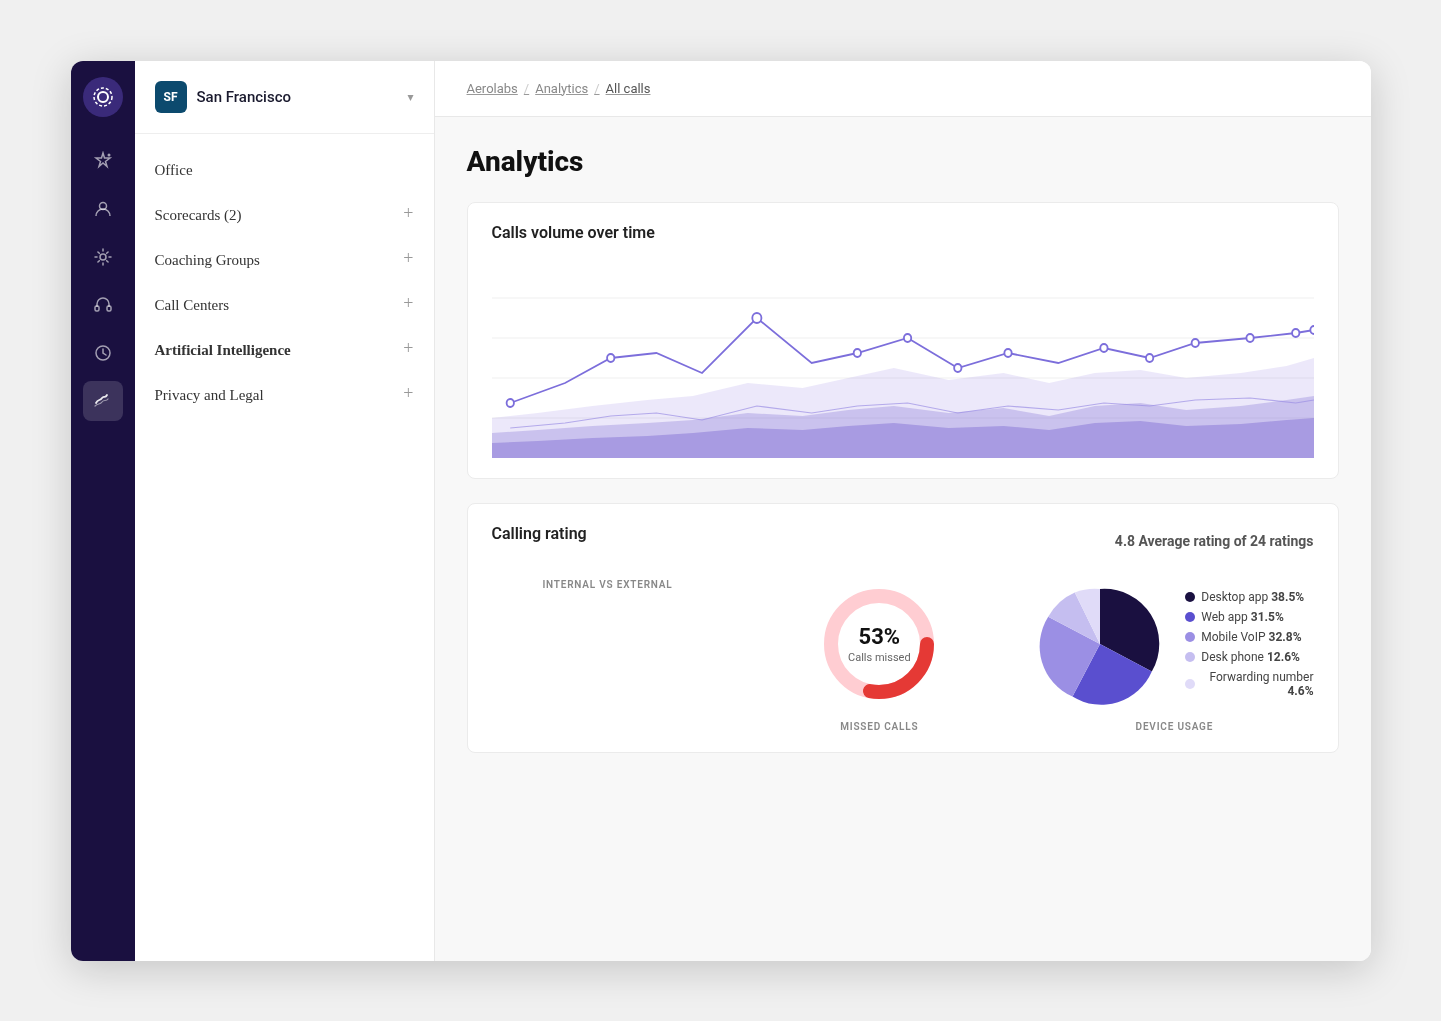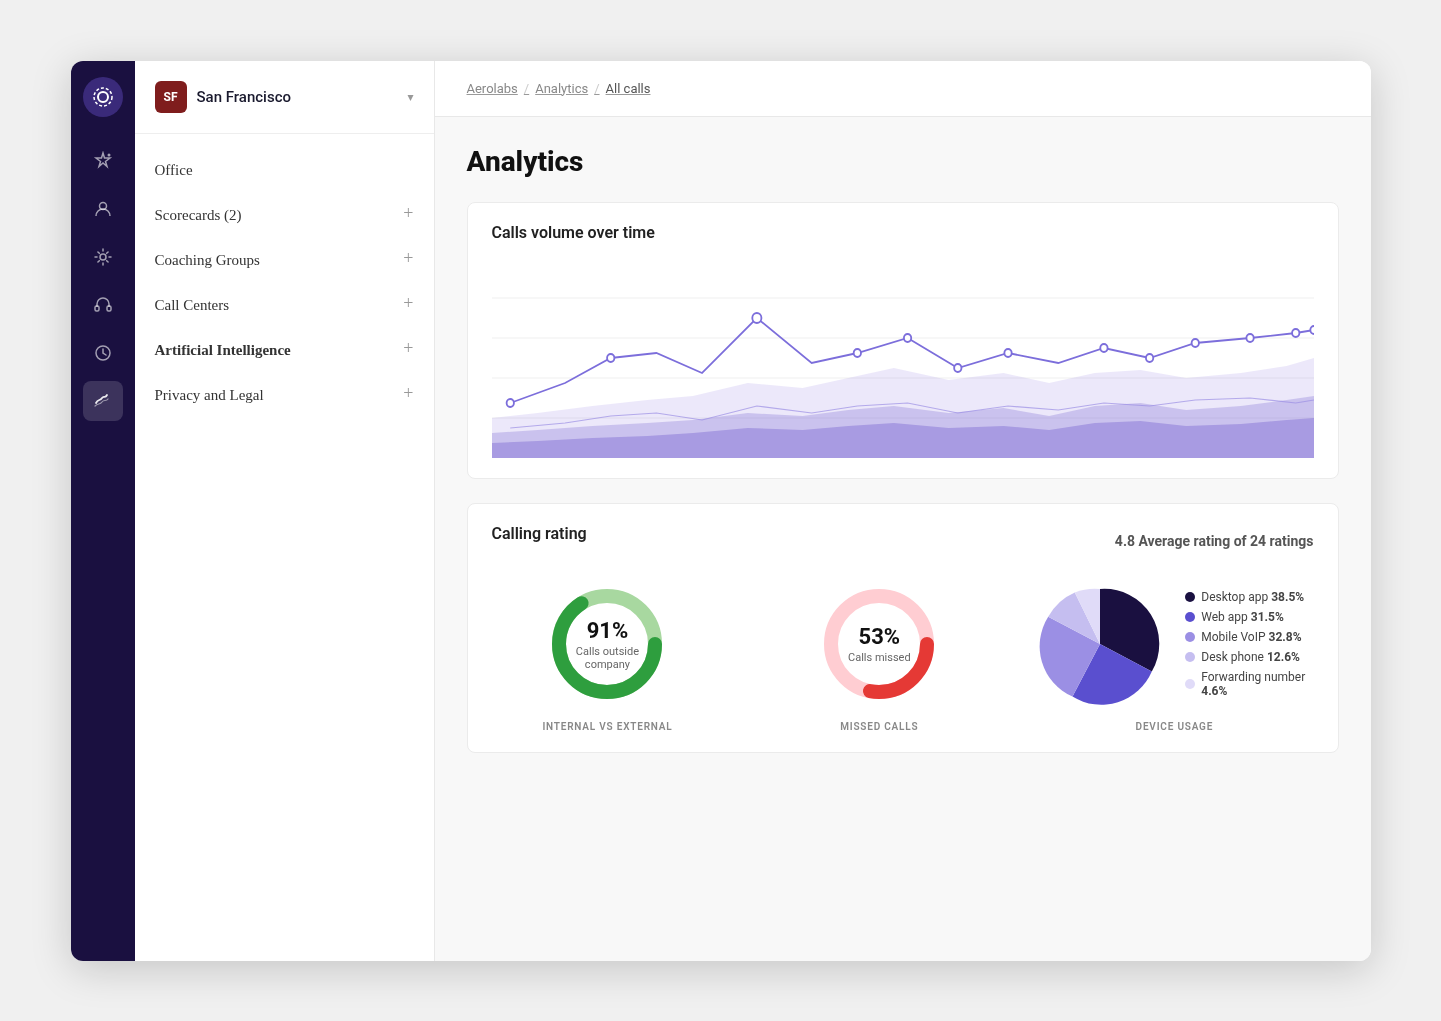--- a/index.html
+++ b/index.html
@@ -57,21 +57,21 @@
     .sidebar-workspace {
       display: flex;
       align-items: center;
       padding: 20px 20px;
       border-bottom: 1px solid #eee;
       gap: 10px;
       cursor: pointer;
     }
     .workspace-icon {
       width: 32px; height: 32px;
-      background: #7f1d1d;
+      background: #0c4a6e;
       border-radius: 6px;
       display: flex; align-items: center; justify-content: center;
       color: #fff;
       font-size: 12px;
       font-weight: 700;
     }
     .workspace-name {
       flex: 1;
       font-size: 15px;
       font-weight: 500;
@@ -243,20 +243,21 @@
       gap: 20px;
     }
     .pie-wrap {
       width: 130px;
       height: 130px;
     }
     .pie-legend {
       display: flex;
       flex-direction: column;
       gap: 6px;
+      text-align: right;
     }
     .legend-item {
       display: flex;
       align-items: center;
       gap: 6px;
       font-size: 12px;
       color: #444;
     }
     .legend-dot {
       width: 10px;
@@ -407,32 +408,20 @@
         <div class="habits-header">
           <div class="section-title">Calling rating</div>
           <div class="habits-rating">
             <span>4.8 Average rating of 24 ratings</span>
           </div>
         </div>
 
         <div class="charts-row">
 
           <div class="donut-container">
-            <div class="donut-wrap">
-              <svg width="130" height="130" viewBox="0 0 130 130">
-
-                <circle cx="65" cy="65" r="48" fill="none" stroke="#a8d8a0" stroke-width="14"></circle>
-
-                <circle cx="65" cy="65" r="48" fill="none" stroke="#2e9e3e" stroke-width="14" stroke-dasharray="274.5 301.6" stroke-dashoffset="75.4" stroke-linecap="round"></circle>
-              </svg>
-              <div class="donut-inner-text">
-                <div class="donut-pct">91%</div>
-                <div class="donut-sublabel">Calls outside<br>company</div>
-              </div>
-            </div>
             <div class="donut-label-bottom">INTERNAL VS EXTERNAL</div>
           </div>
 
           <div class="donut-container">
             <div class="donut-wrap">
               <svg width="130" height="130" viewBox="0 0 130 130">
 
                 <circle cx="65" cy="65" r="48" fill="none" stroke="#ffcdd2" stroke-width="14"></circle>
 
                 <circle cx="65" cy="65" r="48" fill="none" stroke="#e53935" stroke-width="14" stroke-dasharray="159.8 301.6" stroke-dashoffset="75.4" stroke-linecap="round"></circle>

